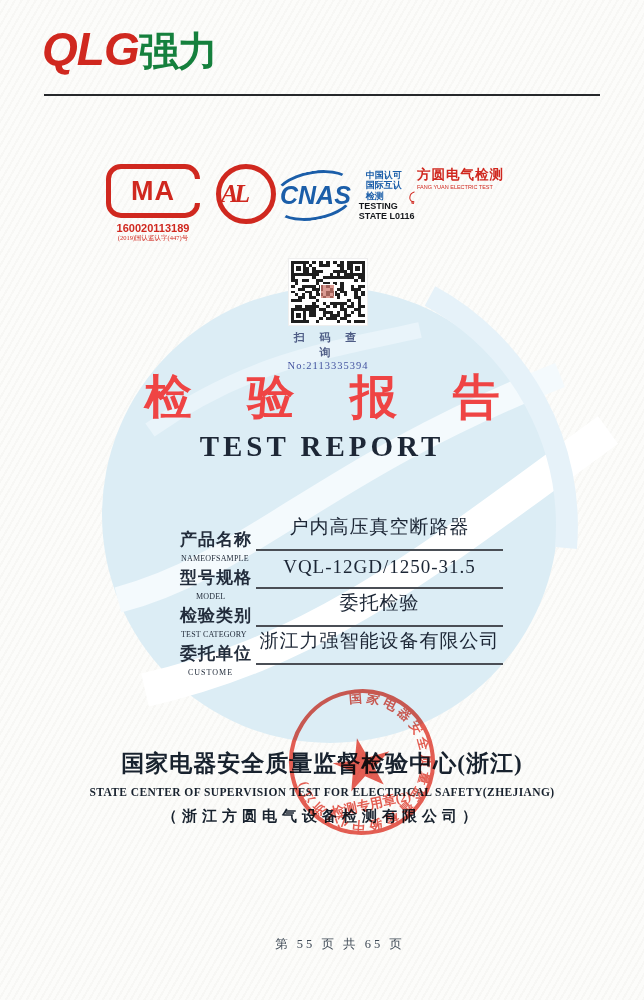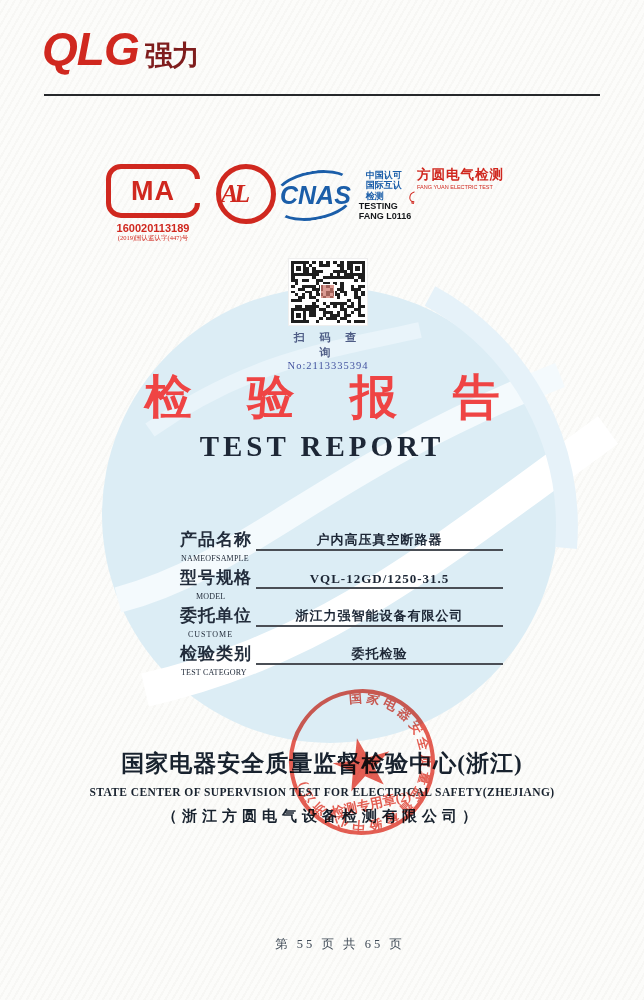--- a/index.html
+++ b/index.html
@@ -11,21 +11,21 @@
     color:#222;
   }
   .abs{position:absolute;}
 
   
   #watermark{left:0;top:0;width:644px;height:1000px;z-index:0;pointer-events:none;}
 
   
   .brand{left:42px;top:22px;z-index:2;font-family:"Liberation Sans",sans-serif;font-style:italic;font-weight:800;letter-spacing:-1px;}
   .brand .latin{font-size:46px;color:var(--red,#d0281f);}
-  .brand .cn{font-size:28px;color:#7f1d1d;margin-left:6px;font-style:normal;}
+  .brand .cn{font-size:40px;color:#15803d;font-style:normal;}
   .hrule{left:44px;top:94px;width:556px;height:2px;background:#26282b;z-index:2;}
 
   
   .certrow{left:92px;top:160px;width:478px;height:88px;display:flex;align-items:flex-start;z-index:2;}
   .cma-block{width:122px;text-align:center;}
   .cma-mark{margin:4px auto 2px;width:84px;height:44px;border:5px solid var(--red,#d0281f);border-radius:15px;position:relative;display:flex;align-items:center;justify-content:center;}
   .cma-mark:after{content:"";position:absolute;right:-5px;top:10px;bottom:10px;width:5px;background:#fcfcfa;}
   .cma-letters{font-family:"Liberation Sans",sans-serif;font-weight:800;font-size:27px;color:var(--red,#d0281f);letter-spacing:1px;}
   .cma-number{font-family:"Liberation Sans",sans-serif;font-weight:800;font-size:11px;color:var(--red,#d0281f);margin-top:4px;white-space:nowrap;}
   .cma-approval{font-size:6.5px;color:var(--red,#d0281f);white-space:nowrap;}
@@ -66,21 +66,21 @@
   
   .title-cn{left:0;top:366px;width:100%;text-align:center;font-size:47px;font-weight:700;color:#ef4444;letter-spacing:22px;text-indent:22px;z-index:2;}
   .title-en{left:0;top:430px;width:100%;text-align:center;font-size:29px;font-weight:700;color:#1d2736;letter-spacing:4px;z-index:2;}
 
   
   .form{left:180px;top:522px;width:323px;z-index:2;}
   .frow{position:relative;height:38px;}
   .flabel{position:absolute;left:0;bottom:9px;font-size:17px;font-weight:600;color:#222c3b;white-space:nowrap;letter-spacing:1px;}
   .fsub{position:absolute;bottom:-3px;font-size:8px;color:#222c3b;letter-spacing:.2px;white-space:nowrap;}
   .fline{position:absolute;left:76px;right:0;bottom:9px;border-bottom:2px solid #4a4e55;text-align:center;}
-  .fval{display:inline-block;font-size:13px;font-weight:700;color:#1c2635;padding-bottom:0;letter-spacing:1px;white-space:nowrap;}
+  .fval{display:inline-block;font-size:19px;font-weight:400;color:#1c2635;padding-bottom:9px;letter-spacing:1px;white-space:nowrap;}
 
   
   .org{left:0;top:748px;width:100%;text-align:center;z-index:2;}
   .org-cn{font-size:23px;font-weight:700;color:#18222e;letter-spacing:1px;}
   .org-en{margin-top:7px;font-size:11.5px;font-weight:700;color:#18222e;letter-spacing:.4px;}
   .org-sub{margin-top:9px;font-size:15px;font-weight:600;color:#18222e;letter-spacing:5px;}
 
   
   .stamp{left:286px;top:686px;width:152px;height:152px;z-index:3;transform:rotate(-12deg);opacity:.82;mix-blend-mode:multiply;pointer-events:none;}
 
@@ -116,21 +116,21 @@
       <span class="cal-letters">AL</span>
     </div>
   </div>
   <div class="cnas-block">
     <span class="cnas-word">CNAS</span>
     <div class="cnas-col">
       <div class="zh">中国认可</div>
       <div class="zh">国际互认</div>
       <div class="zh">检测</div>
       <div class="en">TESTING</div>
-      <div class="en">FANG L0116</div>
+      <div class="en">STATE L0116</div>
     </div>
   </div>
   <div class="fy-block">
     <svg width="34" height="64" viewBox="0 0 34 64" aria-hidden="true">
       <path d="M30 3 C 4 12, 2 44, 24 50" fill="none" stroke="#d0281f" stroke-width="5" stroke-linecap="round"></path>
       <rect x="17" y="47" width="13" height="13" fill="#d0281f" transform="rotate(8 23 53)"></rect>
       <path d="M21 54 l6 4 l-2.5 -7 z" fill="#ffffff"></path>
     </svg>
     <div class="fy-texts">
       <div class="fy-name">方圆电气检测</div>
@@ -601,28 +601,28 @@
     <span class="flabel">产品名称</span>
     <span class="fsub" style="left:1px;">NAMEOFSAMPLE</span>
     <span class="fline"><span class="fval">户内高压真空断路器</span></span>
   </div>
   <div class="frow">
     <span class="flabel">型号规格</span>
     <span class="fsub" style="left:16px;">MODEL</span>
     <span class="fline"><span class="fval">VQL-12GD/1250-31.5</span></span>
   </div>
   <div class="frow">
+    <span class="flabel">检验类别</span>
+    <span class="fsub" style="left:1px;">TEST CATEGORY</span>
+    <span class="fline"><span class="fval">委托检验</span></span>
+  </div>
+  <div class="frow">
     <span class="flabel">委托单位</span>
     <span class="fsub" style="left:8px;letter-spacing:1px;">CUSTOME</span>
     <span class="fline"><span class="fval">浙江力强智能设备有限公司</span></span>
-  </div>
-  <div class="frow">
-    <span class="flabel">检验类别</span>
-    <span class="fsub" style="left:1px;">TEST CATEGORY</span>
-    <span class="fline"><span class="fval">委托检验</span></span>
   </div>
 </div>
 
 <div class="abs org">
   <div class="org-cn">国家电器安全质量监督检验中心(浙江)</div>
   <div class="org-en">STATE CENTER OF SUPERVISION TEST FOR ELECTRICAL SAFETY(ZHEJIANG)</div>
   <div class="org-sub">（浙江方圆电气设备检测有限公司）</div>
 </div>
 
 <svg class="abs stamp" viewBox="0 0 150 150" xmlns="http://www.w3.org/2000/svg" aria-hidden="true">

